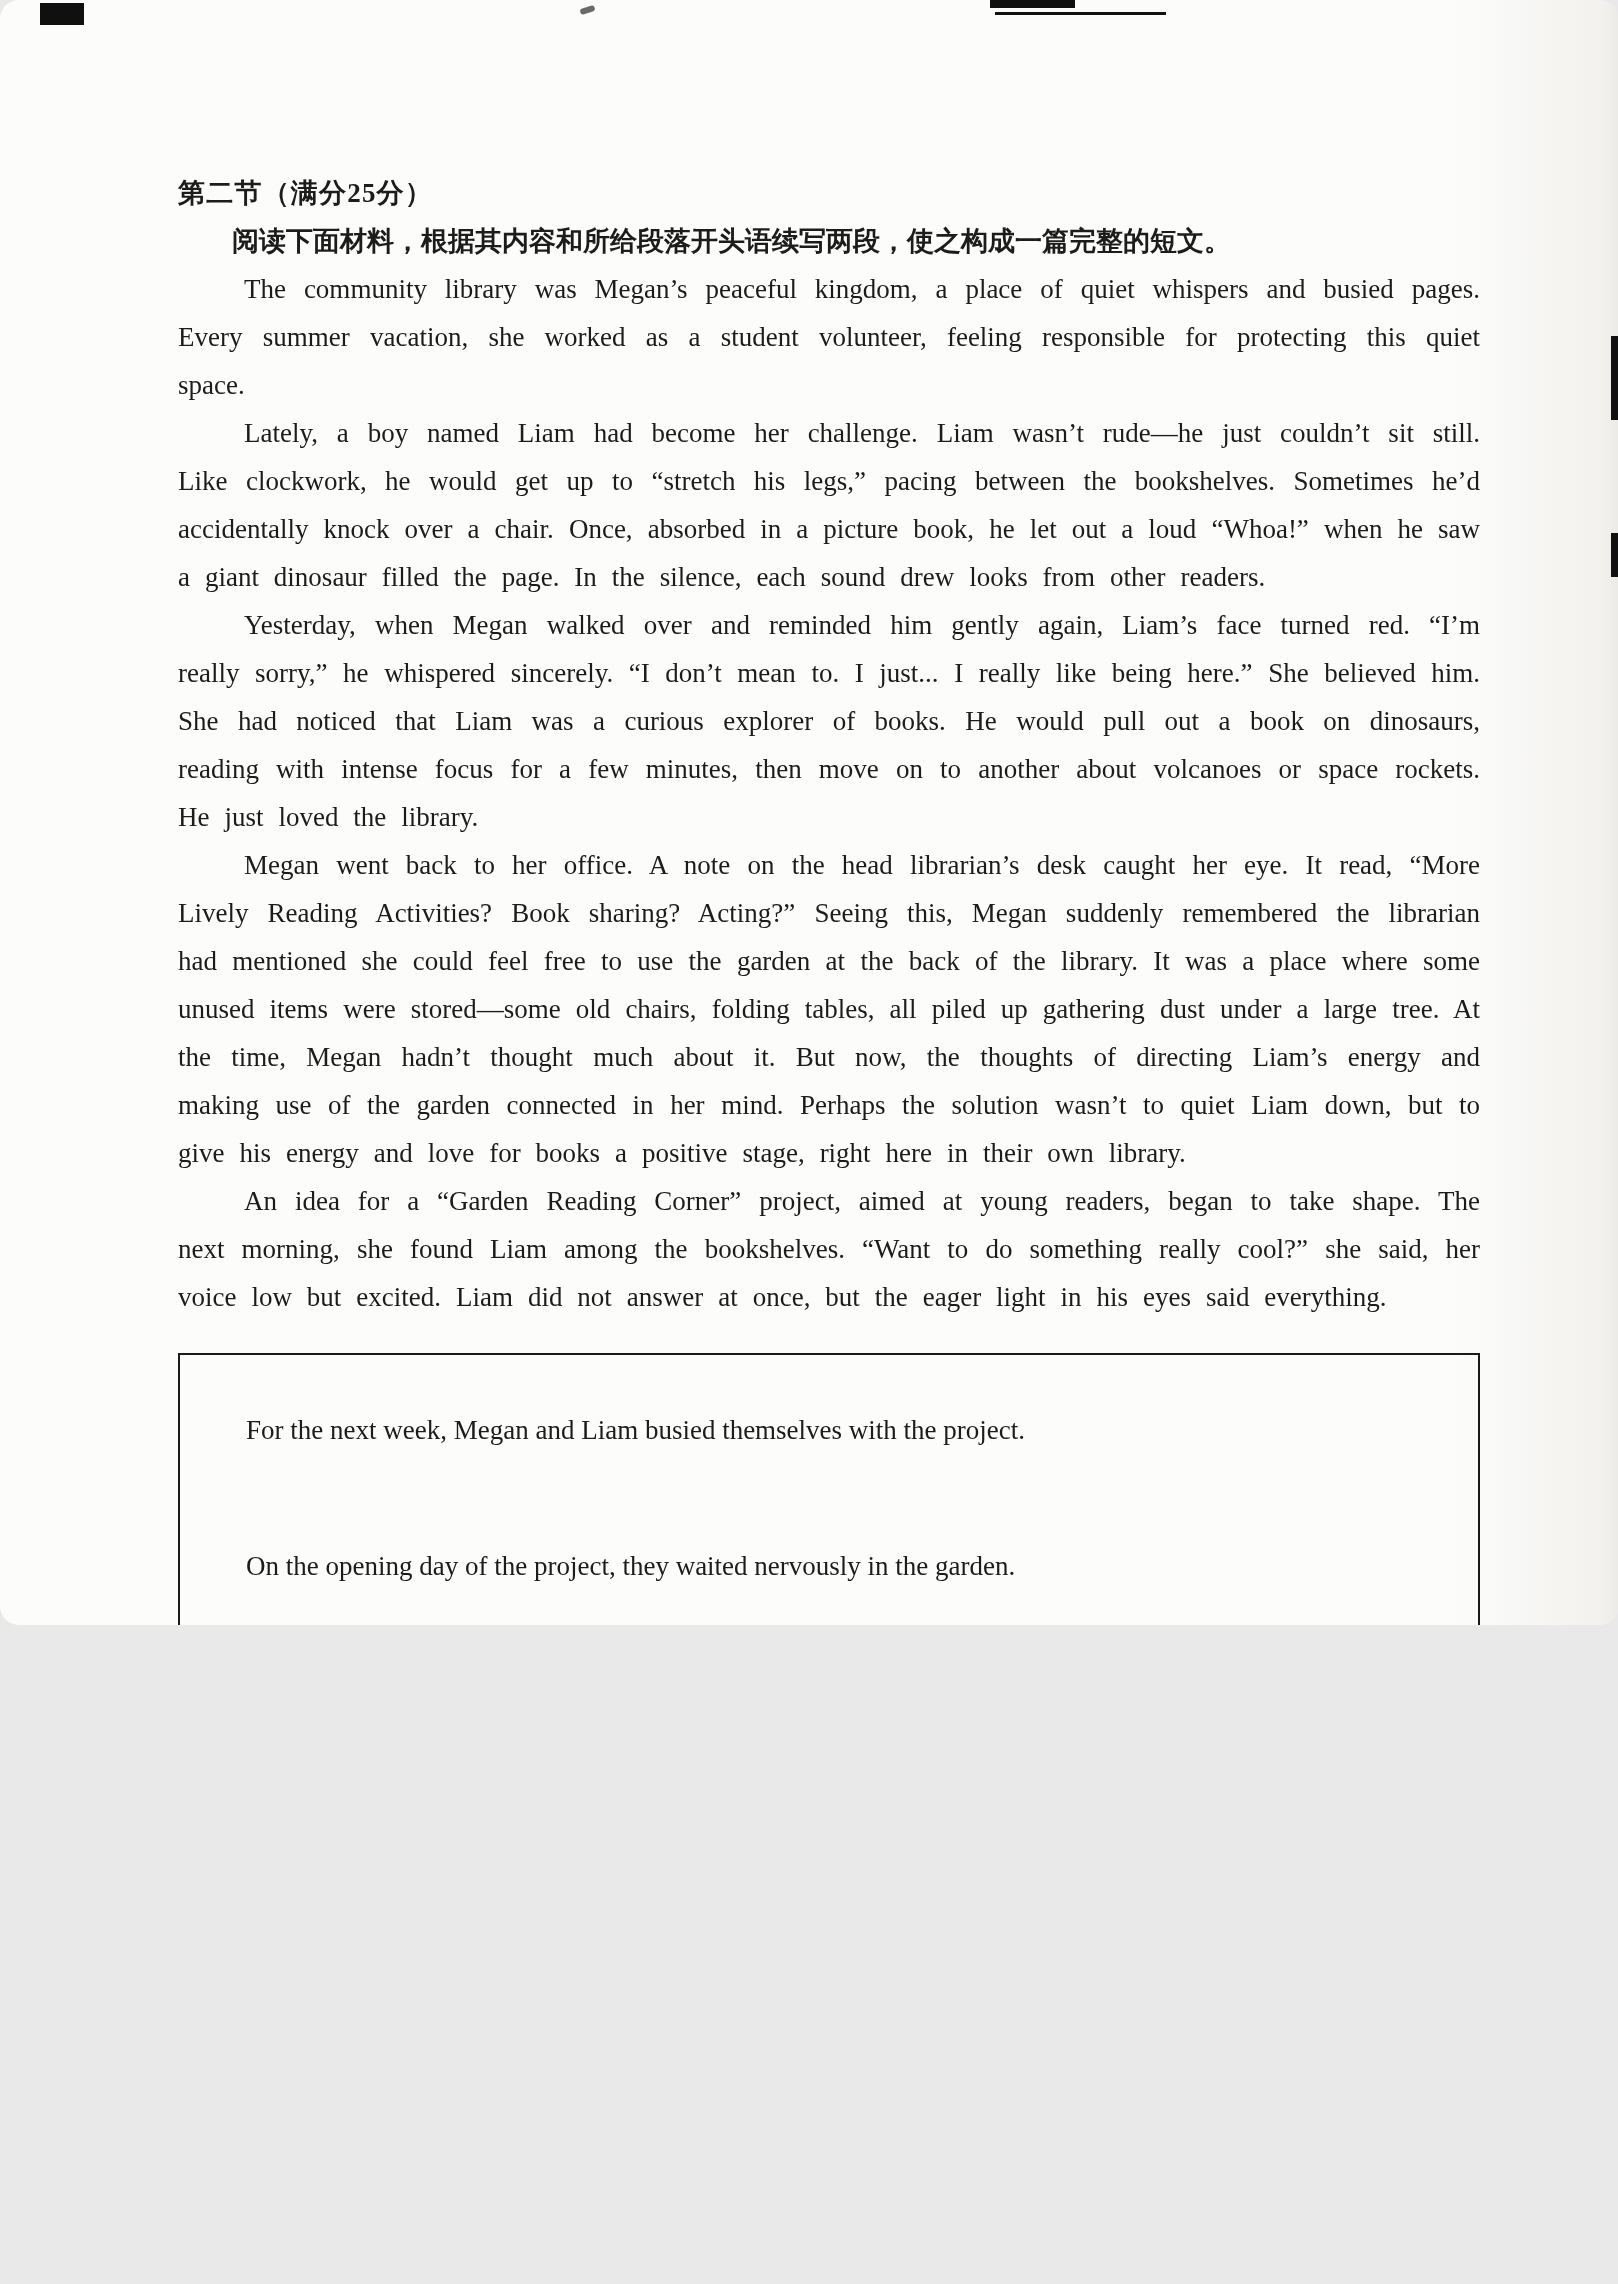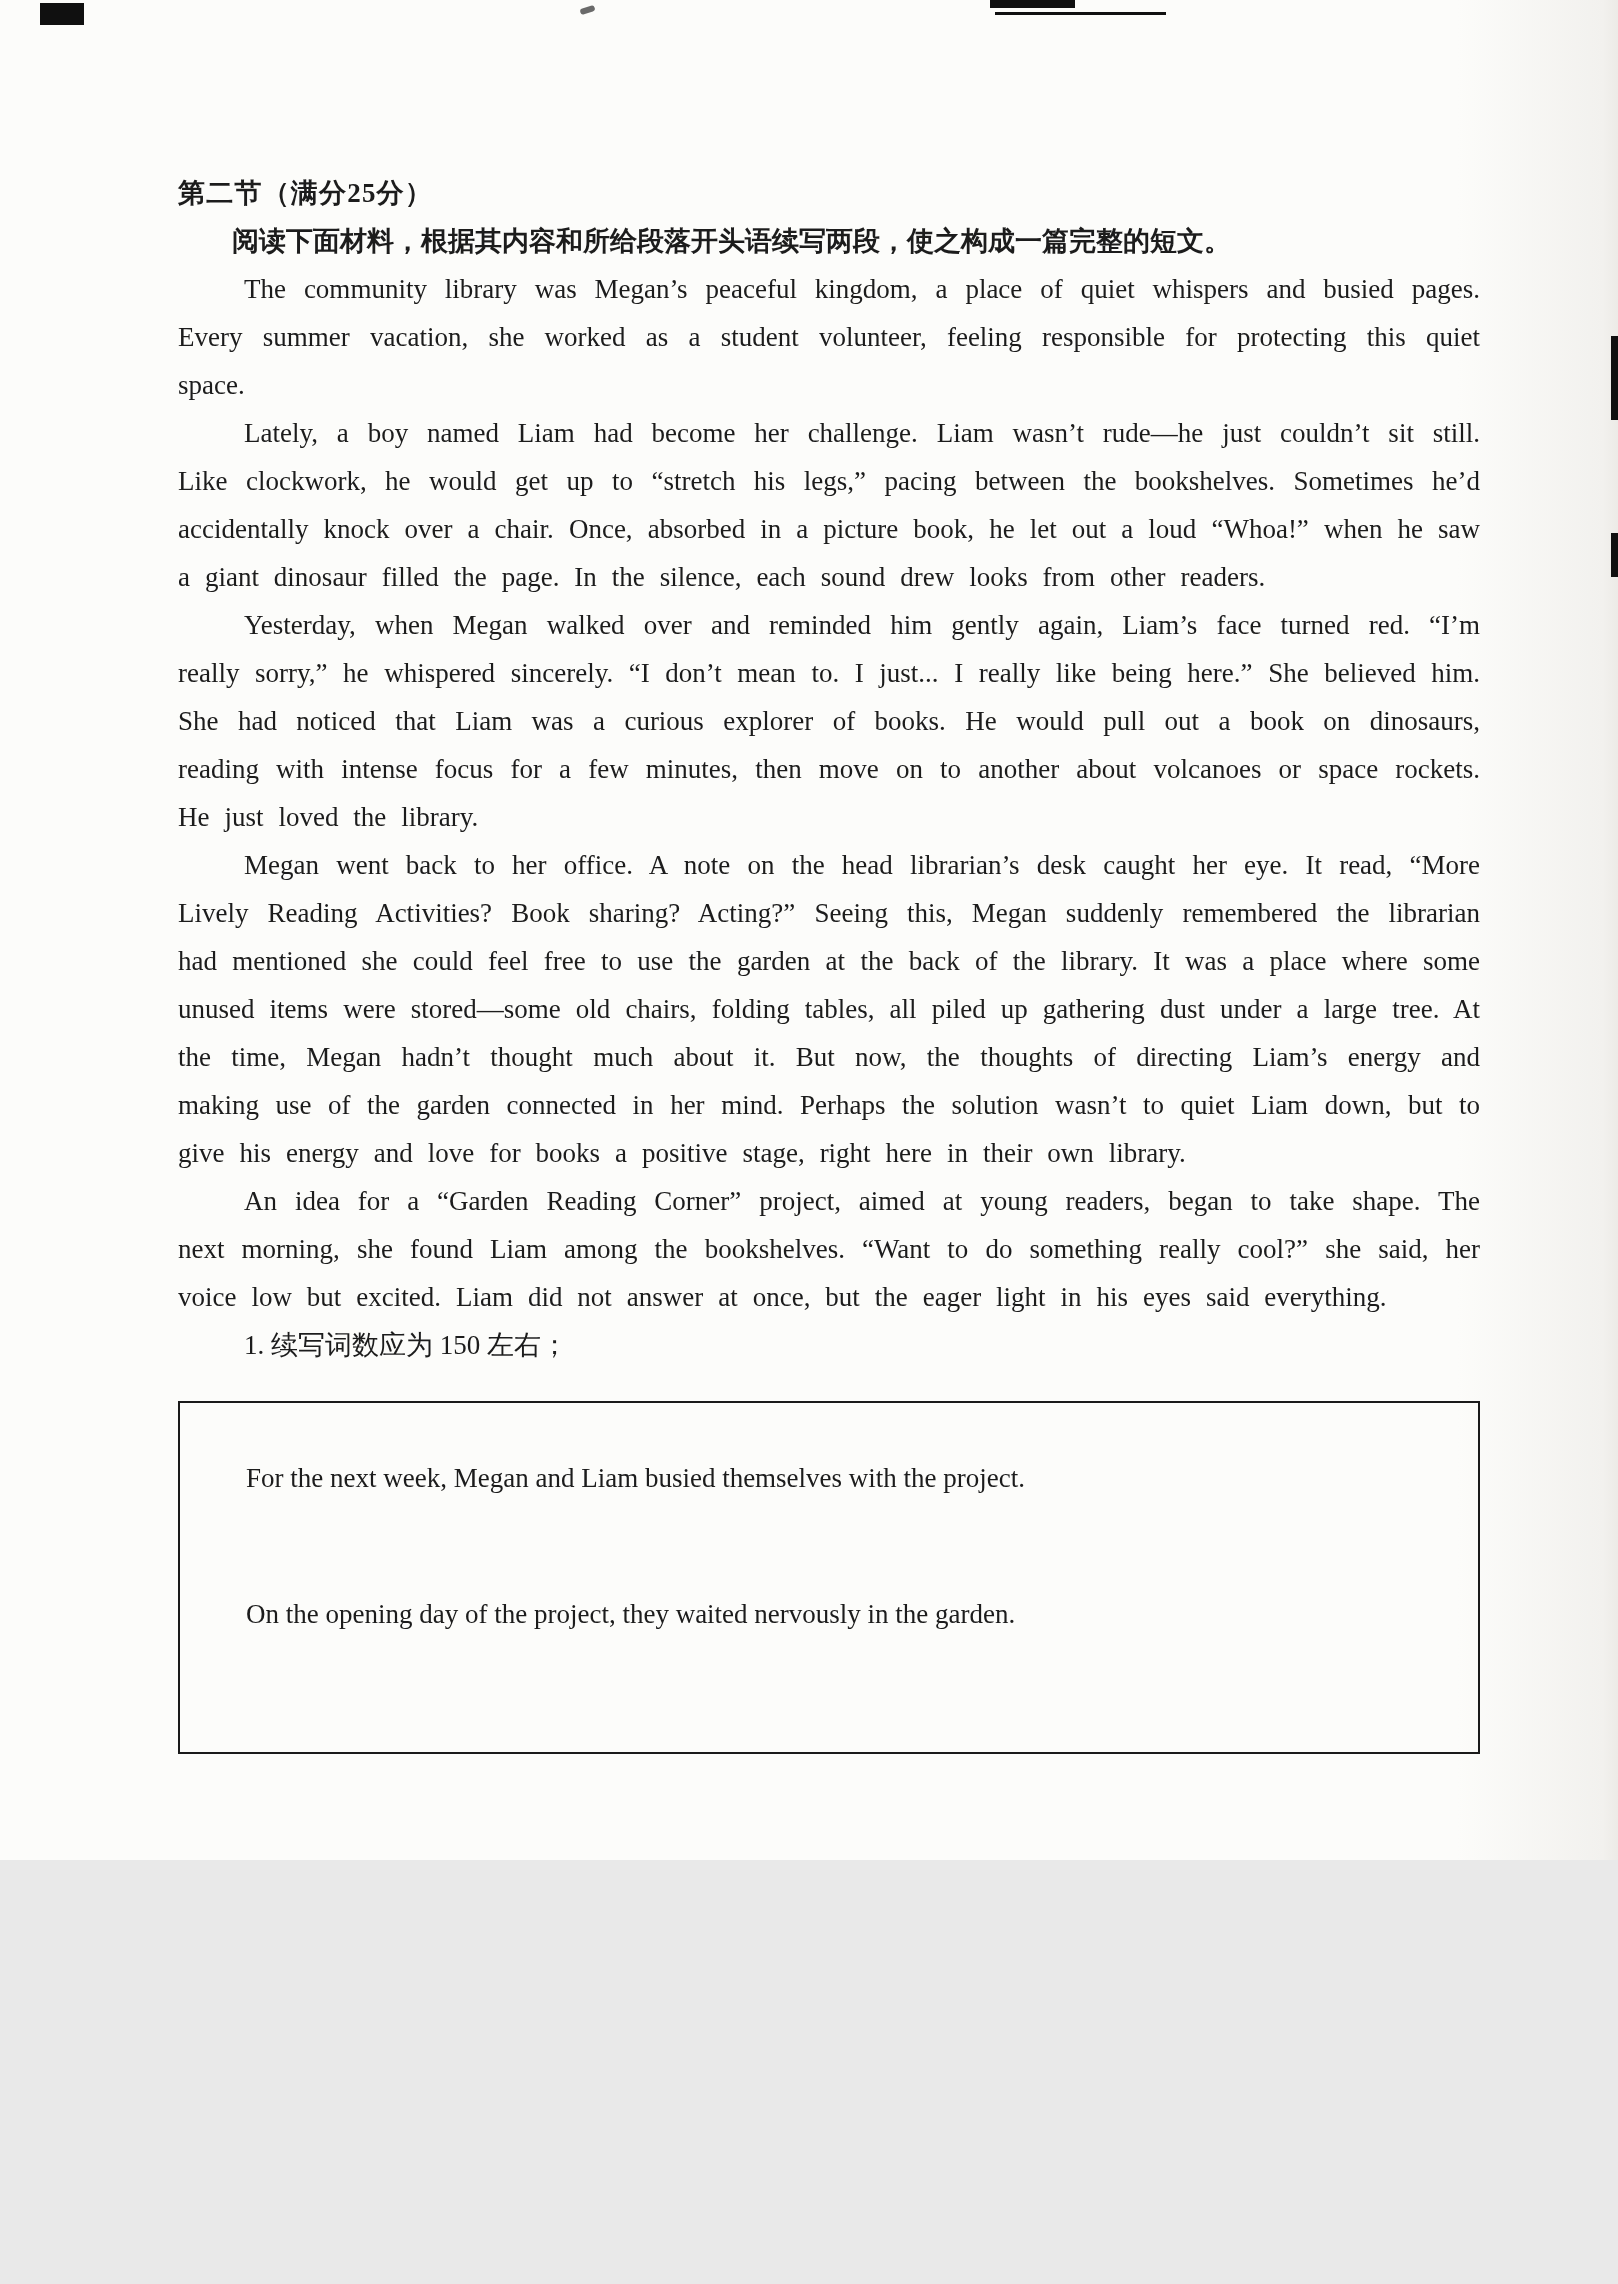--- a/index.html
+++ b/index.html
@@ -3,24 +3,25 @@
 <meta charset="utf-8">
 <style>
   html, body { margin: 0; padding: 0; }
   body {
     width: 1619px; height: 2284px;
     background: #e9e9e9;
     font-family: "Liberation Serif", "DejaVu Serif", serif;
   }
   .page {
     position: relative;
-    width: 1619px; height: 1860px;
+    width: 1619px; height: 1625px;
     background: linear-gradient(90deg, #fcfcfa 0%, #fcfcfa 90%, #f2f1ee 99%, #eceae6 100%);
     overflow: hidden;
     color: #1c1c1c;
+    border-radius: 19px;
   }
   .content {
     position: absolute;
     left: 178px; top: 169px; width: 1302px;
     font-size: 27px; line-height: 48px;
     text-align: justify;
   }
   .section-title {
     margin: 0;
     font-weight: 700;
@@ -92,21 +93,20 @@
     <p class="section-title">第二节（满分25分）</p>
 
     <p class="cn-instruction">阅读下面材料，根据其内容和所给段落开头语续写两段，使之构成一篇完整的短文。</p>
 
     <p class="para">The community library was Megan’s peaceful kingdom, a place of quiet whispers and busied pages. Every summer vacation, she worked as a student volunteer, feeling responsible for protecting this quiet space.</p>
     <p class="para">Lately, a boy named Liam had become her challenge. Liam wasn’t rude—he just couldn’t sit still. Like clockwork, he would get up to “stretch his legs,” pacing between the bookshelves. Sometimes he’d accidentally knock over a chair. Once, absorbed in a picture book, he let out a loud “Whoa!” when he saw a giant dinosaur filled the page. In the silence, each sound drew looks from other readers.</p>
     <p class="para">Yesterday, when Megan walked over and reminded him gently again, Liam’s face turned red. “I’m really sorry,” he whispered sincerely. “I don’t mean to. I just... I really like being here.” She believed him. She had noticed that Liam was a curious explorer of books. He would pull out a book on dinosaurs, reading with intense focus for a few minutes, then move on to another about volcanoes or space rockets. He just loved the library.</p>
     <p class="para">Megan went back to her office. A note on the head librarian’s desk caught her eye. It read, “More Lively Reading Activities? Book sharing? Acting?” Seeing this, Megan suddenly remembered the librarian had mentioned she could feel free to use the garden at the back of the library. It was a place where some unused items were stored—some old chairs, folding tables, all piled up gathering dust under a large tree. At the time, Megan hadn’t thought much about it. But now, the thoughts of directing Liam’s energy and making use of the garden connected in her mind. Perhaps the solution wasn’t to quiet Liam down, but to give his energy and love for books a positive stage, right here in their own library.</p>
     <p class="para">An idea for a “Garden Reading Corner” project, aimed at young readers, began to take shape. The next morning, she found Liam among the bookshelves. “Want to do something really cool?” she said, her voice low but excited. Liam did not answer at once, but the eager light in his eyes said everything.</p>
 
-    <p class="note">1. 续写词数应为 150 左右；</p>
 
     <div class="answer-box">
       <p class="box-line">For the next week, Megan and Liam busied themselves with the project.</p>
       <p class="box-line">On the opening day of the project, they waited nervously in the garden.</p>
     </div>
 
   </div>
 
   <div class="footer">2025 年深圳市高三年级第一次调研考试　英语试题　第8页（共8页）</div>
 

